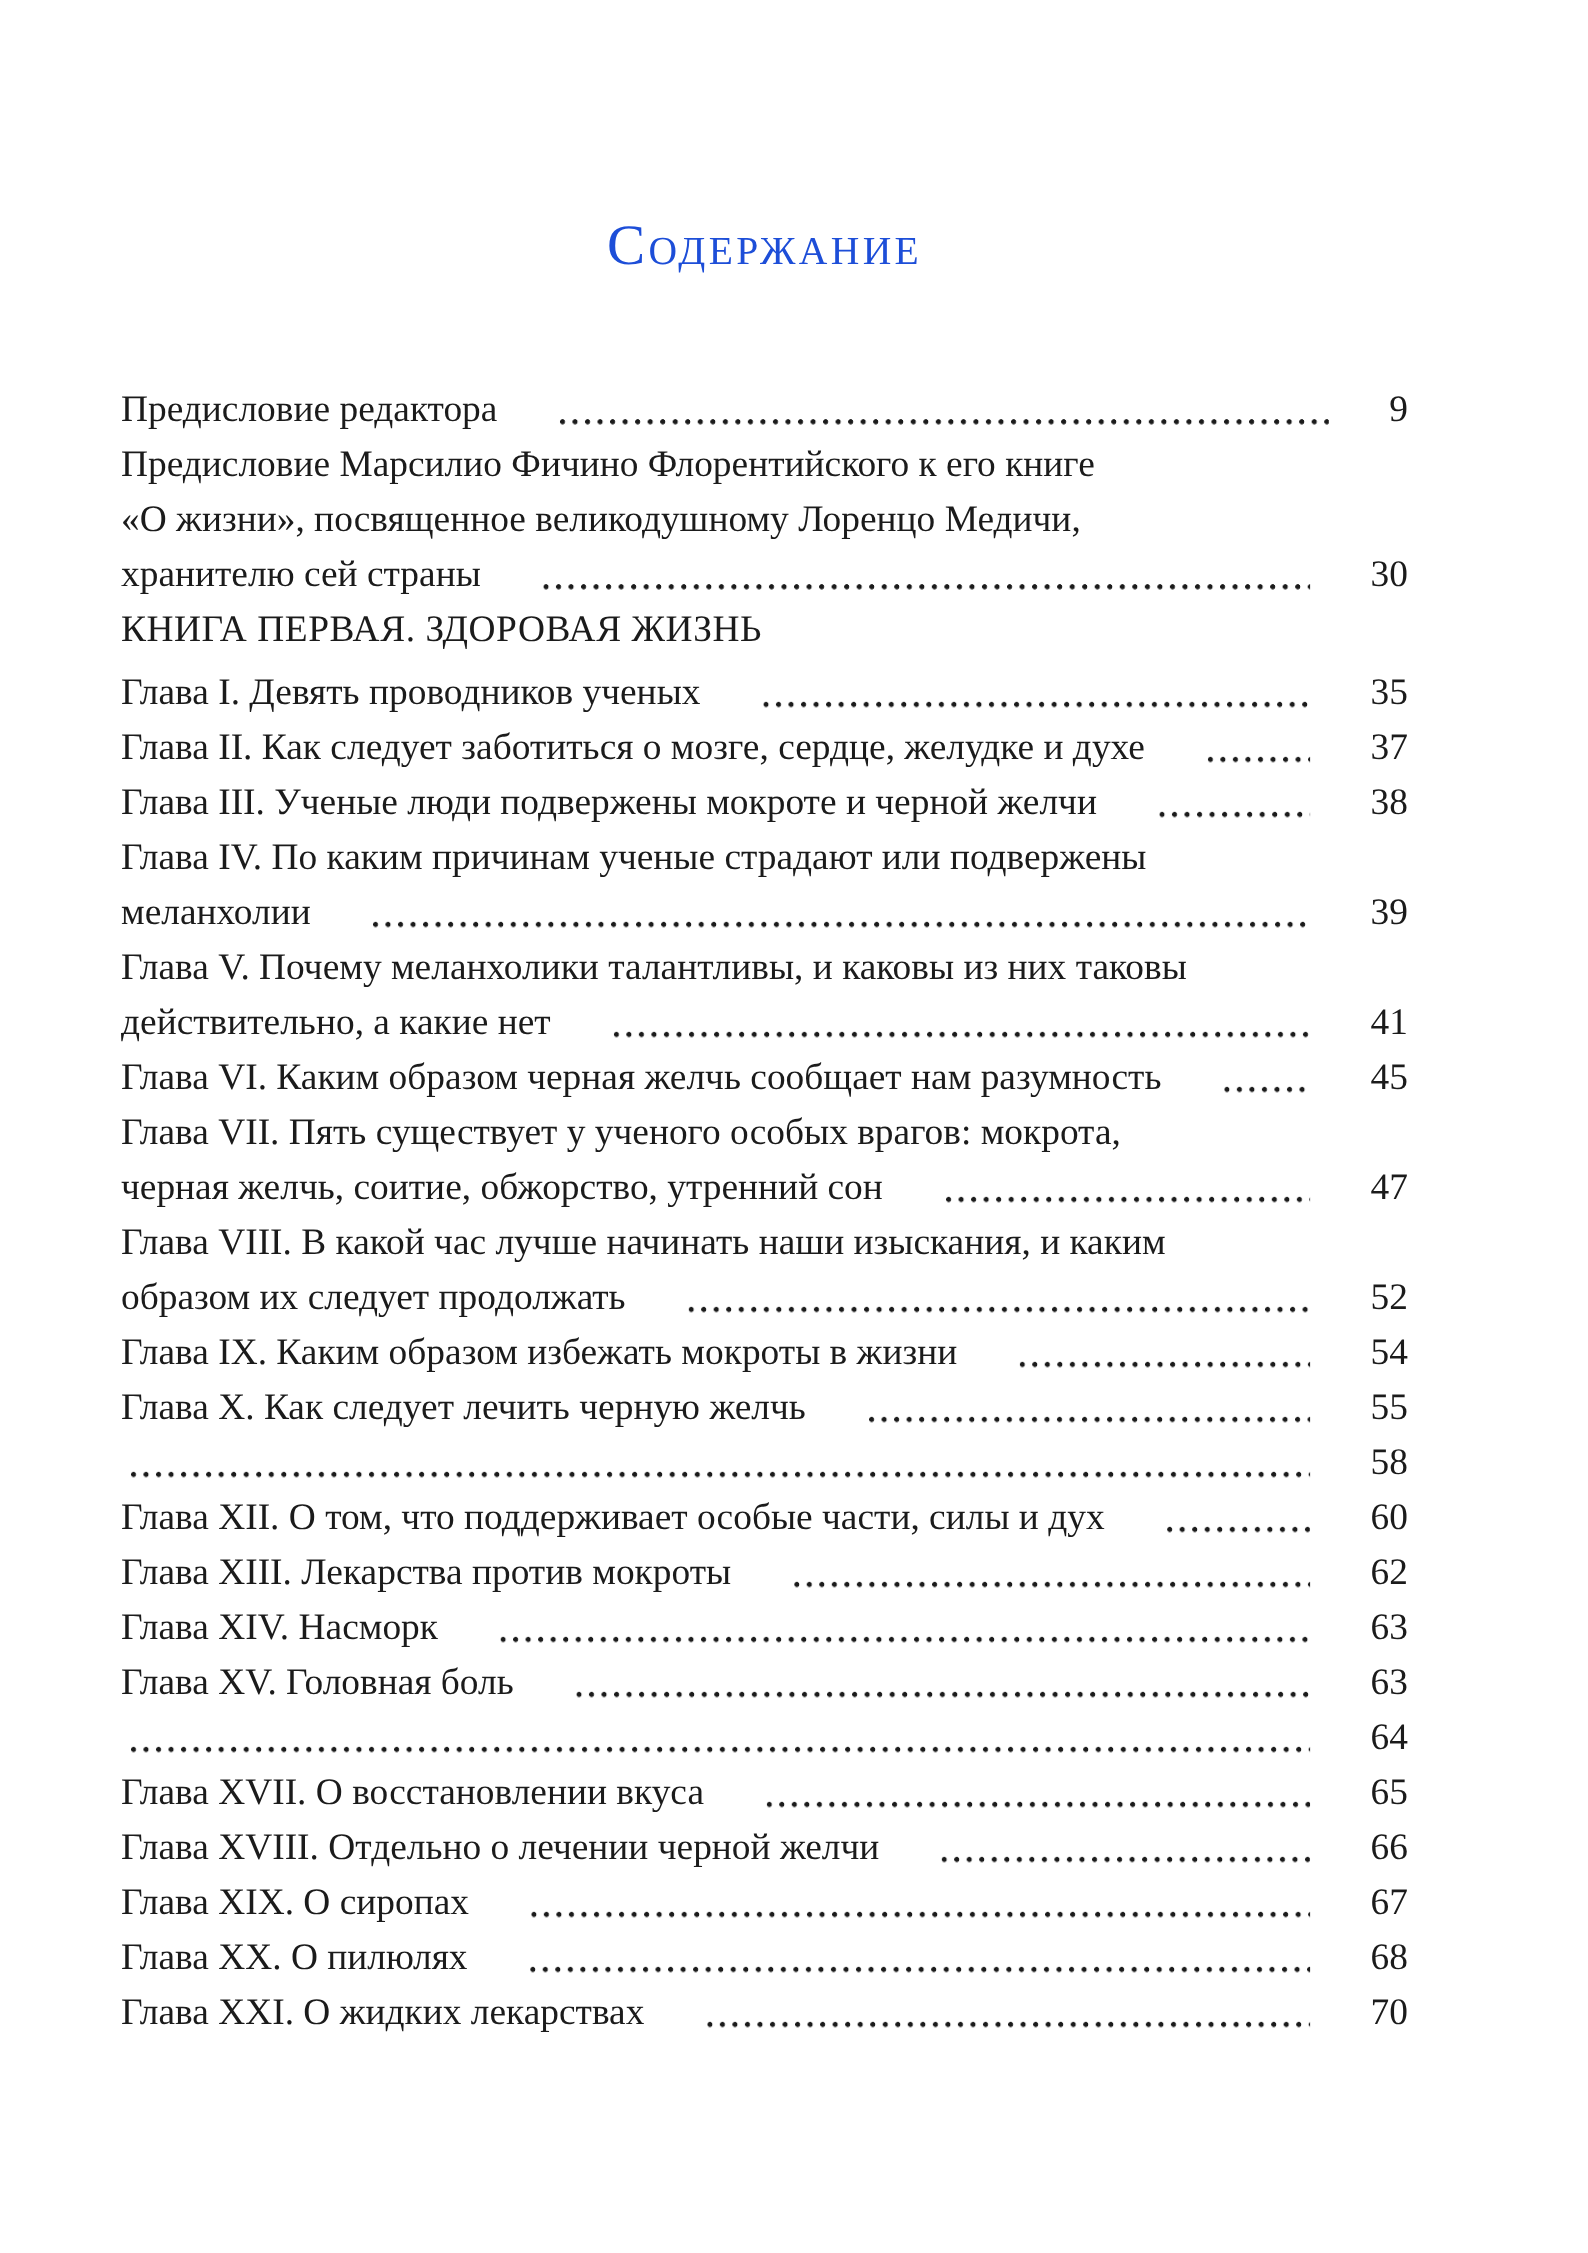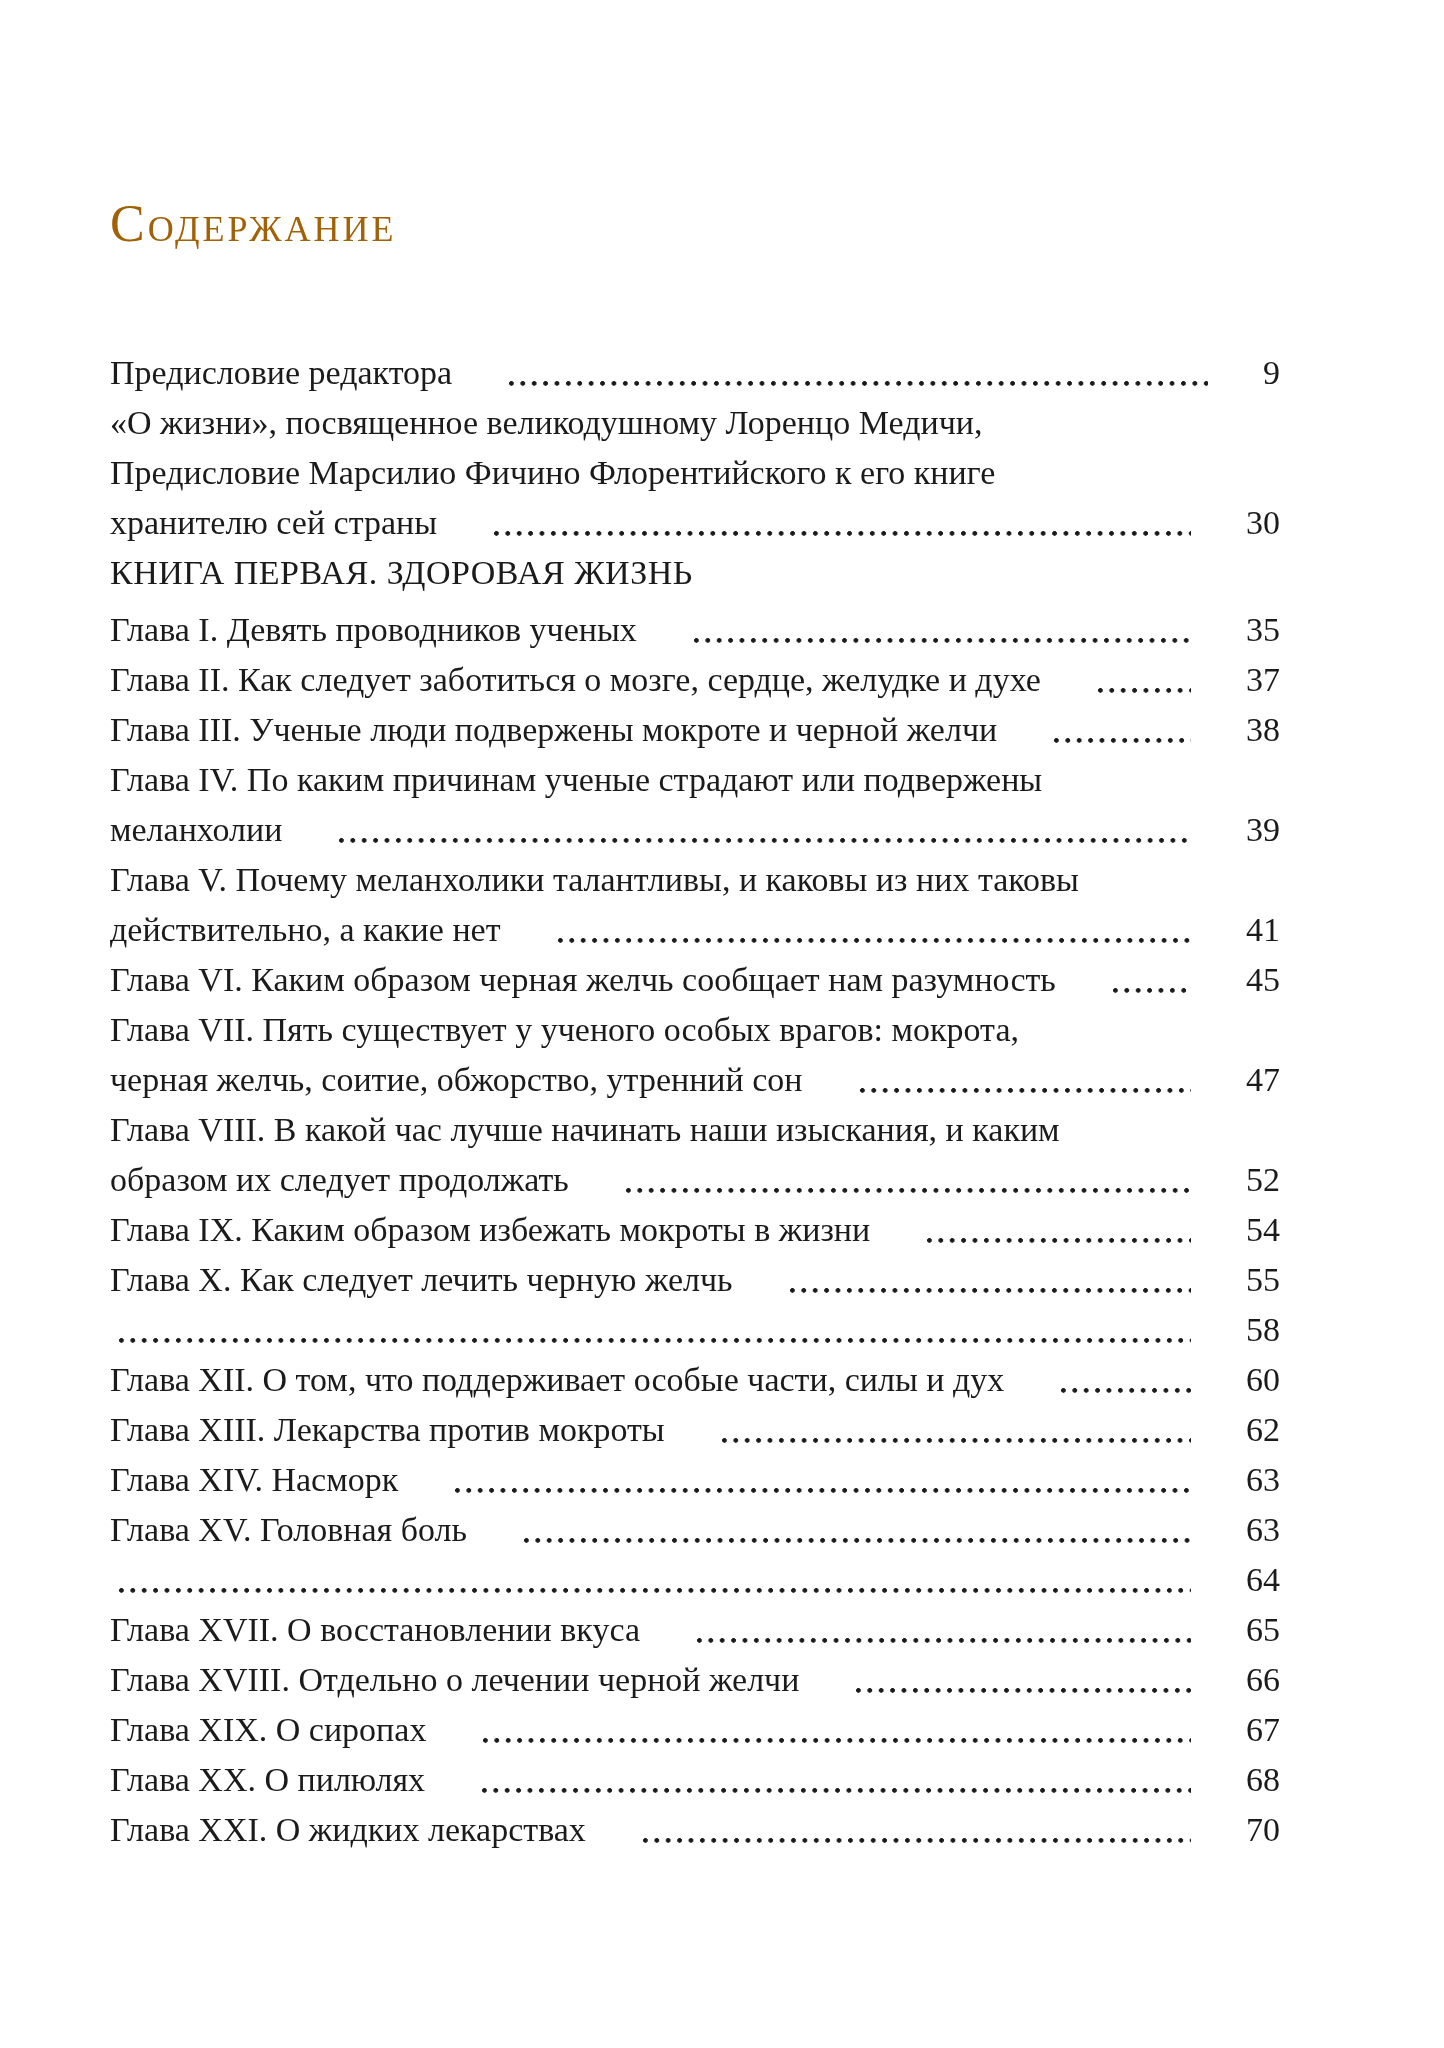--- a/index.html
+++ b/index.html
@@ -16,22 +16,23 @@
     width: 1444px;
     height: 2048px;
     padding: 196px 164px 0 110px;
   }
   .title {
     margin: 0 0 96px 0;
     font-weight: normal;
     font-size: 52px;
     line-height: 56px;
     letter-spacing: 3px;
+    text-align: center;
     font-variant: small-caps;
-    color: #a16207;
+    color: #1d4ed8;
   }
   .toc {
     font-size: 34px;
     line-height: 50px;
   }
   .toc-heading {
     margin-bottom: 7px;
     letter-spacing: 0.5px;
   }
   .toc-entry { margin: 0; }
@@ -66,22 +67,22 @@
   <h1 class="title">Содержание</h1>
   <div class="toc">
       <div class="toc-entry">
         <div class="toc-lastline">
           <span class="toc-text">Предисловие редактора</span>
           <span class="leader"></span>
           <span class="pagenum">9</span>
         </div>
       </div>
       <div class="toc-entry">
+        <div class="toc-line">Предисловие Марсилио Фичино Флорентийского к его книге</div>
         <div class="toc-line">«О жизни», посвященное великодушному Лоренцо Медичи,</div>
-        <div class="toc-line">Предисловие Марсилио Фичино Флорентийского к его книге</div>
         <div class="toc-lastline">
           <span class="toc-text">хранителю сей страны</span>
           <span class="leader"></span>
           <span class="pagenum">30</span>
         </div>
       </div>
       <div class="toc-heading">КНИГА ПЕРВАЯ. ЗДОРОВАЯ ЖИЗНЬ</div>
       <div class="toc-entry">
         <div class="toc-lastline">
           <span class="toc-text">Глава I. Девять проводников ученых</span>

